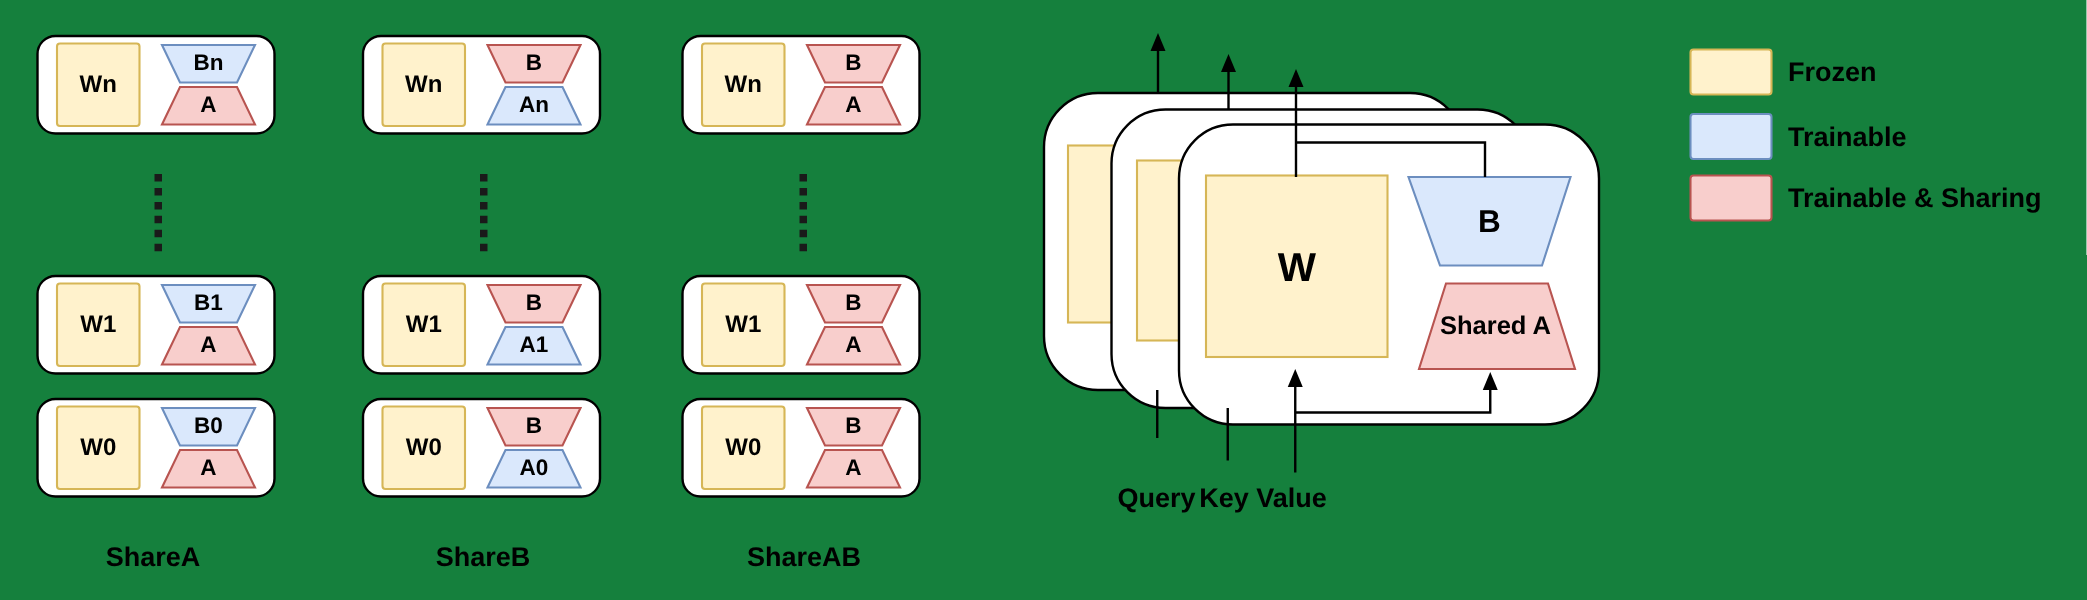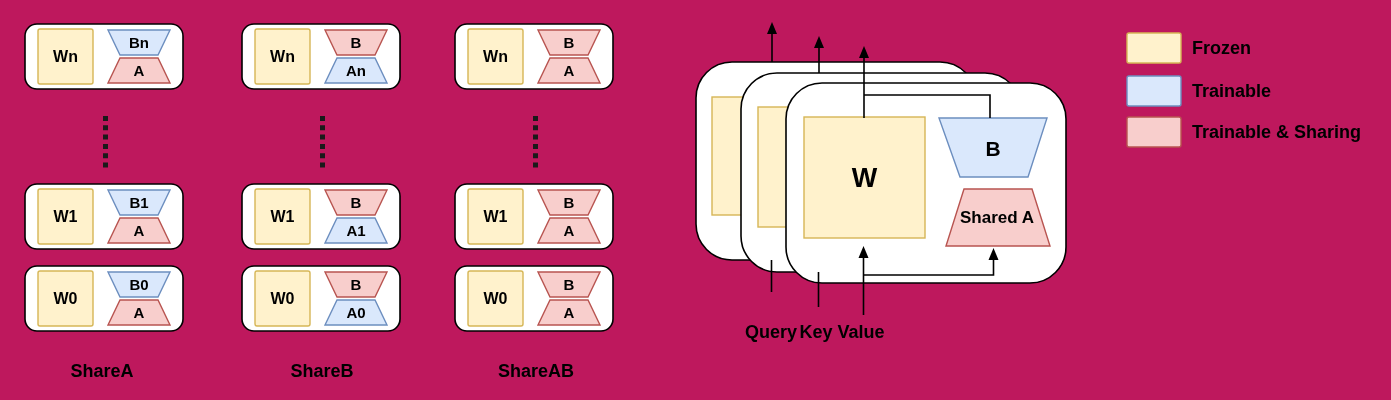--- a/index.html
+++ b/index.html
@@ -1,16 +1,16 @@
 <!DOCTYPE html>
 <html style="--frozen_fill: #FFF2CC; --frozen_stroke: #D6B656; --trainable_fill: #DAE8FC; --trainable_stroke: #6C8EBF; --sharing_fill: #F8CECC; --sharing_stroke: #B85450;"><head>
 <meta charset="utf-8">
 <style>
   html,body { margin:0; padding:0; background:#ffffff; }
-  .stage { position:relative; width:1391px; height:400px; background:#be185d; overflow:hidden; }
+  .stage { position:relative; width:1391px; height:400px; background:#15803d; overflow:hidden; }
   svg text {
     font-family:"Liberation Sans", sans-serif;
     font-weight:700;
     fill:#000000;
   }
   .frozen    { fill:var(--frozen_fill);    stroke:var(--frozen_stroke);    stroke-width:1.4; }
   .trainable { fill:var(--trainable_fill); stroke:var(--trainable_stroke); stroke-width:1.4; }
   .sharing   { fill:var(--sharing_fill);   stroke:var(--sharing_stroke);   stroke-width:1.4; }
   .box  { fill:#ffffff; stroke:#000000; stroke-width:1.6; }
   .wire { fill:none; stroke:#000000; stroke-width:1.6; }

